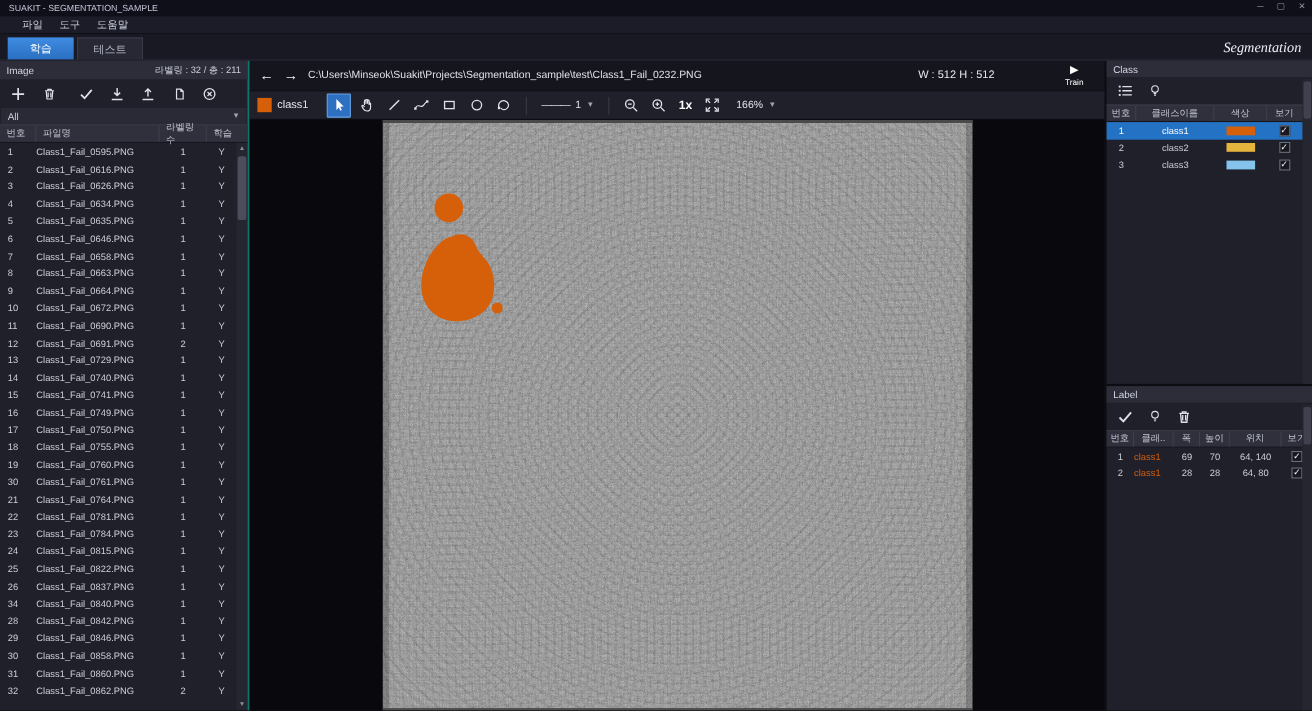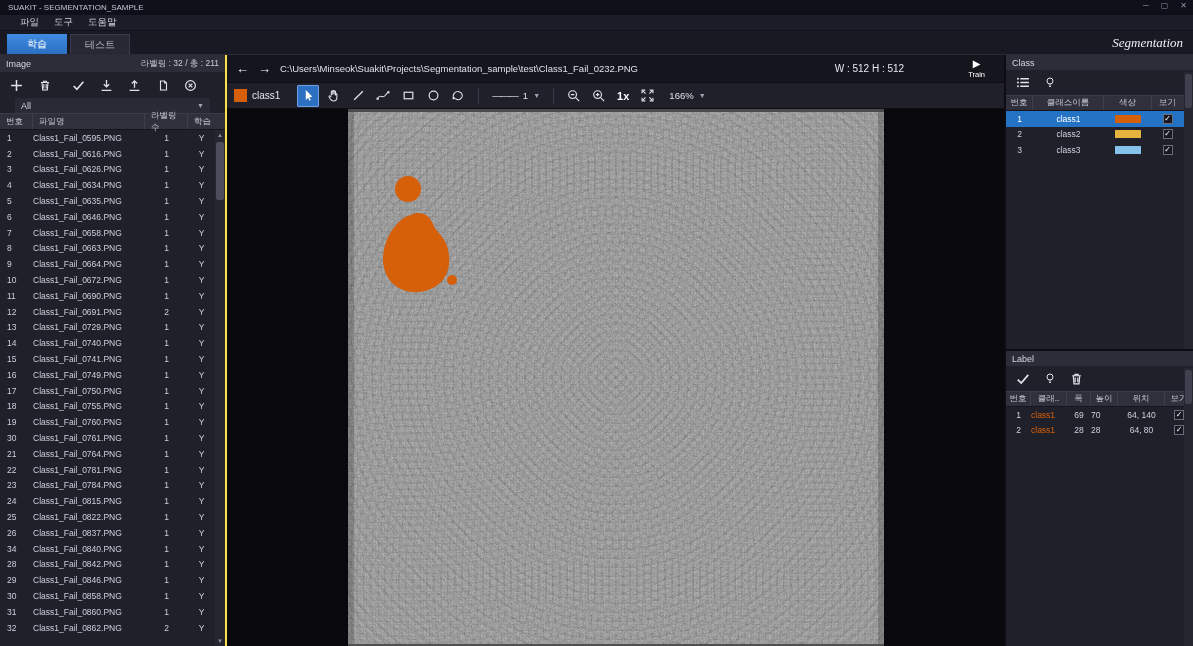--- a/index.html
+++ b/index.html
@@ -20,30 +20,30 @@
     font-size:10px; margin-right:3px; }
   .tab.active { background:linear-gradient(#3f8ce2,#2a6fc2); color:#fff; }
   .tab.inactive { background:#282834; color:#b4b8c6; border:1px solid #3a3a4a; border-bottom:none; }
   .mode-label { position:absolute; right:10px; bottom:3px; font-family:"Liberation Serif",serif;
     font-style:italic; font-size:13px; color:#eceef6; }
 
   
   .main { display:flex; height:591px; }
   .panel-header { height:17px; background:#2d2d3a; display:flex; align-items:center;
     justify-content:space-between; padding:0 6px; font-size:9px; color:#d2d6e2; }
-  .left-panel { width:227px; background:#20202b; border-right:2px solid #fde047; display:flex; flex-direction:column; }
+  .left-panel { width:227px; background:#20202b; border-right:2px solid #0f766e; display:flex; flex-direction:column; }
   .stats { color:#c8ccd8; font-size:8.5px; }
 
   .icon-toolbar { display:flex; align-items:center; gap:13px; padding:0 9px; }
   .left-panel .icon-toolbar { height:26px; }
   .tool-ic { width:15px; height:15px; display:flex; align-items:center; justify-content:center;
     color:#dfe2ea; cursor:pointer; }
   .tool-ic svg { display:block; }
 
-  .filter-bar { height:15px; margin:0 15px; background:#2a2a36; display:flex; align-items:center;
+  .filter-bar { height:15px; margin:0 1px; background:#2a2a36; display:flex; align-items:center;
     justify-content:space-between; padding:0 6px; font-size:9px; color:#cfd3df; cursor:pointer; }
   .caret { font-size:7px; color:#9ea2b2; }
 
   .table-header { display:flex; align-items:center; height:17px; background:#30303d;
     border-top:1px solid #3a3a48; border-bottom:1px solid #15151e; font-size:8.5px; color:#c2c6d2; }
   .table-header span { border-right:1px solid #3e3e4c; height:100%; display:flex; align-items:center; padding-left:6px; }
 
   .image-list-wrap { position:relative; flex:1; overflow:hidden; }
   .image-list { position:absolute; left:0; top:0; right:10px; }
   .irow { display:flex; align-items:center; height:15.8px; font-size:8.5px; color:#ccd0da; cursor:pointer; }
@@ -111,21 +111,21 @@
   .rt-header span { border-right:1px solid #3e3e4c; height:100%; display:flex; align-items:center; justify-content:center; }
   .crow, .lrow { display:flex; align-items:center; height:15.5px; font-size:8.5px; color:#ccd0da; cursor:pointer; }
   .crow.selected { background:var(--selection); color:#fff; }
   .cc-no { width:27px; text-align:center; } .cc-name { width:71px; text-align:center; }
   .cc-color { width:48px; display:flex; justify-content:center; } .cc-view { width:31px; display:flex; justify-content:center; }
   .class-color-swatch { width:26px; height:8px; }
   .cb { width:10px; height:10px; background:#181820; border:1px solid #6a6e7c; display:flex;
     align-items:center; justify-content:center; cursor:pointer; }
   .cb::after { content:"✓"; font-size:8px; color:#fff; line-height:1; }
   .lc-no { width:25px; text-align:center; } .lc-cls { width:36px; text-align:left; color:var(--class1); }
-  .lc-w { width:24px; text-align:center; } .lc-h { width:27px; }
+  .lc-w { width:24px; text-align:center; } .lc-h { width:27px; text-align:center; }
   .lc-pos { width:47px; text-align:center; } .lc-view { width:28px; display:flex; justify-content:center; }
   .slim-scroll { position:absolute; right:0; top:17px; bottom:0; width:9px; background:#262630; }
   .slim-scroll .thumb { position:absolute; left:1px; top:2px; width:7px; height:34px; background:#40404e; border-radius:2px; }
   .rows-area { flex:1; position:relative; }
 </style>
 </head>
 <body>
 
 <div class="app">
 

